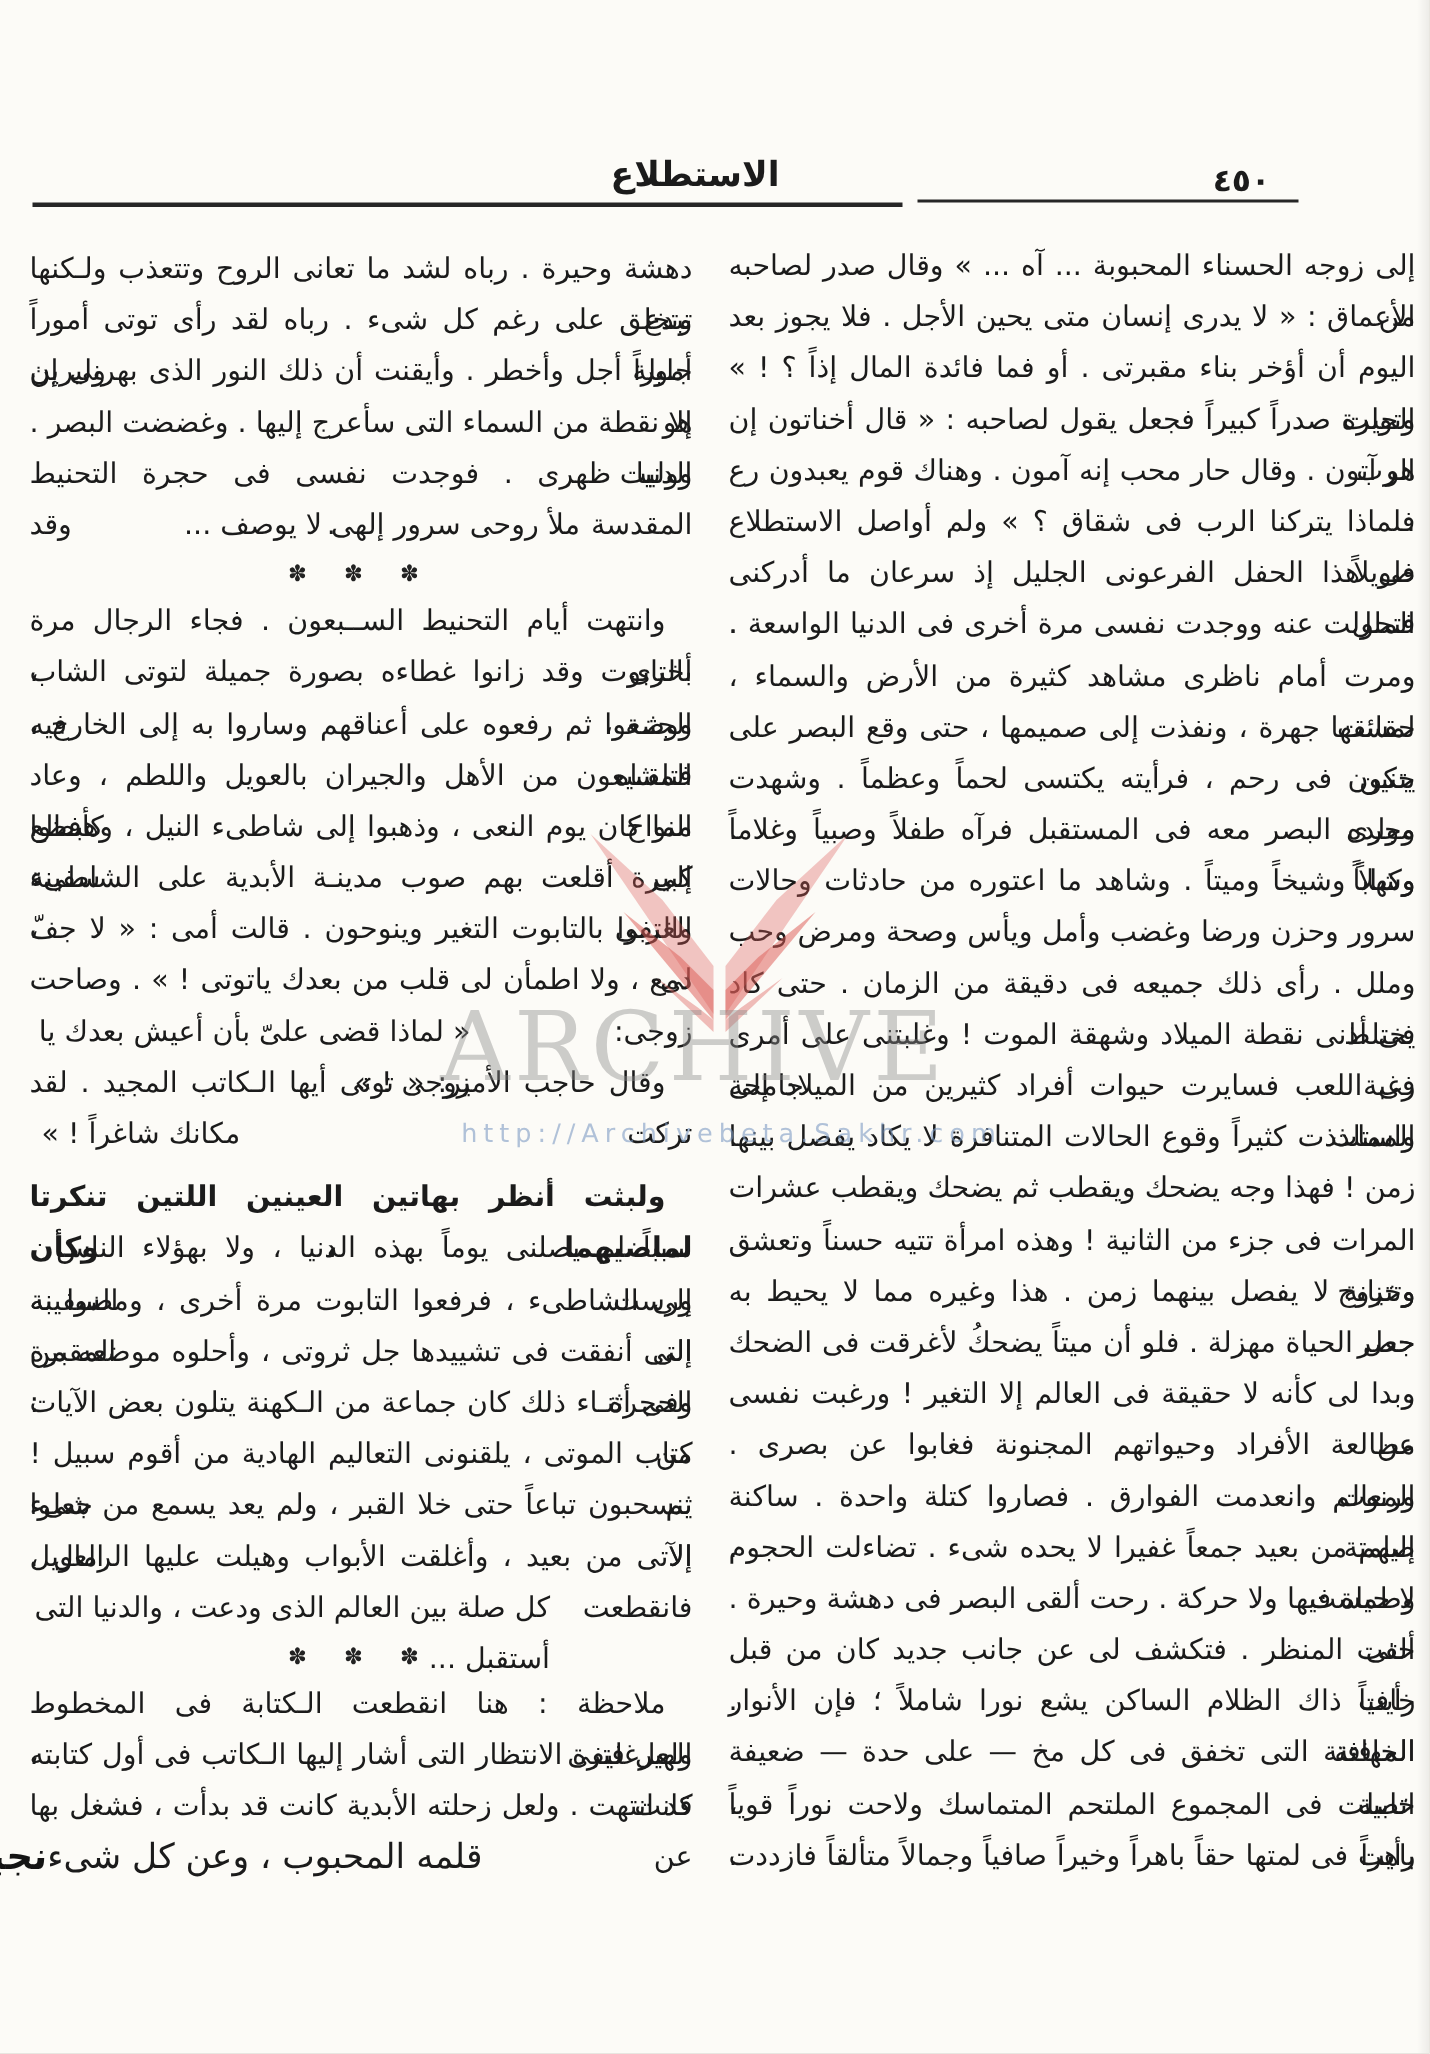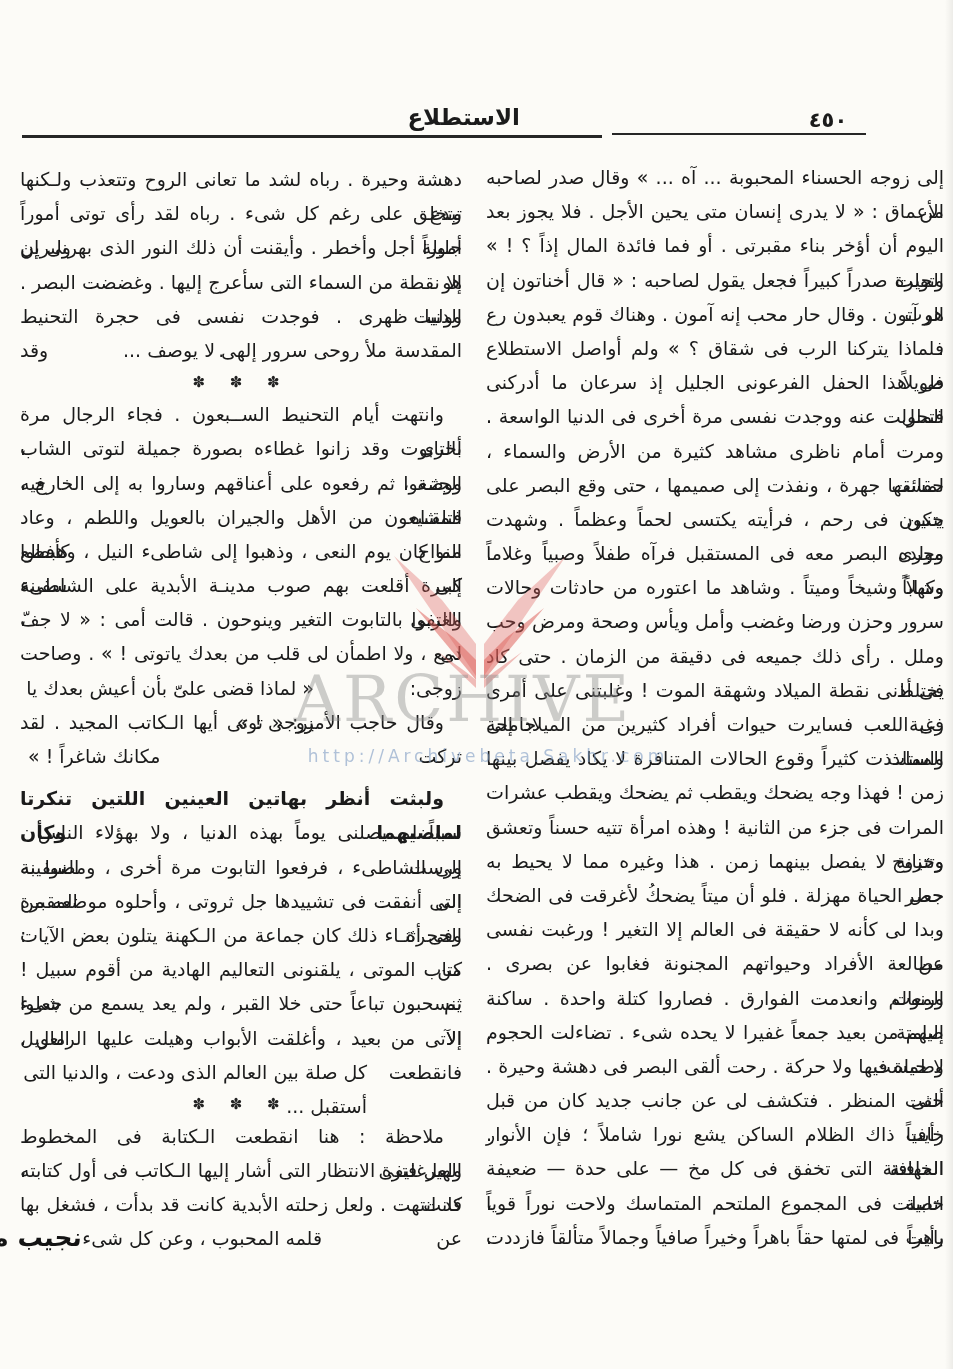--- a/index.html
+++ b/index.html
@@ -30,21 +30,21 @@
   .tline.align-right{text-align:right;text-align-last:right;}
   .tline.align-left{text-align:left;text-align-last:left;}
   .ornament{
     height:30px;line-height:30px;text-align:center;text-align-last:center;
     font-size:15px;letter-spacing:10px;color:#222;
   }
   .closing-row{
     display:flex;justify-content:space-between;align-items:flex-start;
     height:40px;padding-right:140px;padding-left:52px;
   }
-  .closing-text{font-size:19px;line-height:34.2px;white-space:nowrap;}
+  .closing-text{font-size:23px;line-height:34.2px;white-space:nowrap;}
   .signature{
     font-size:25px;font-weight:bold;line-height:34px;white-space:nowrap;
     transform:skewX(-4deg);color:#141414;
   }
   
   .wm{position:absolute;pointer-events:none;}
   .wm-logo{left:390px;top:548px;width:180px;height:152px;}
   .wm-text{
     left:283px;top:664px;width:360px;text-align:center;direction:ltr;
     font-family:"DejaVu Serif",serif;font-size:64px;line-height:1.1;

